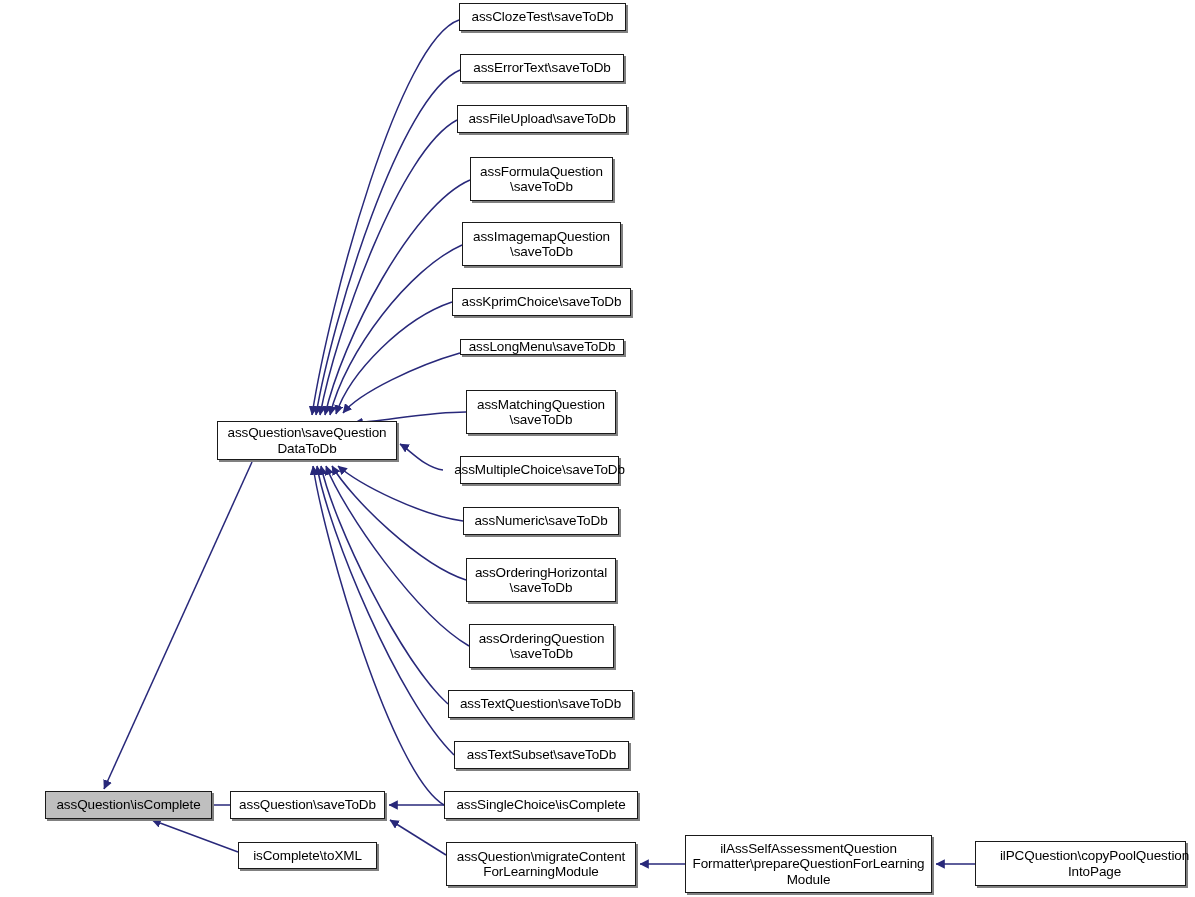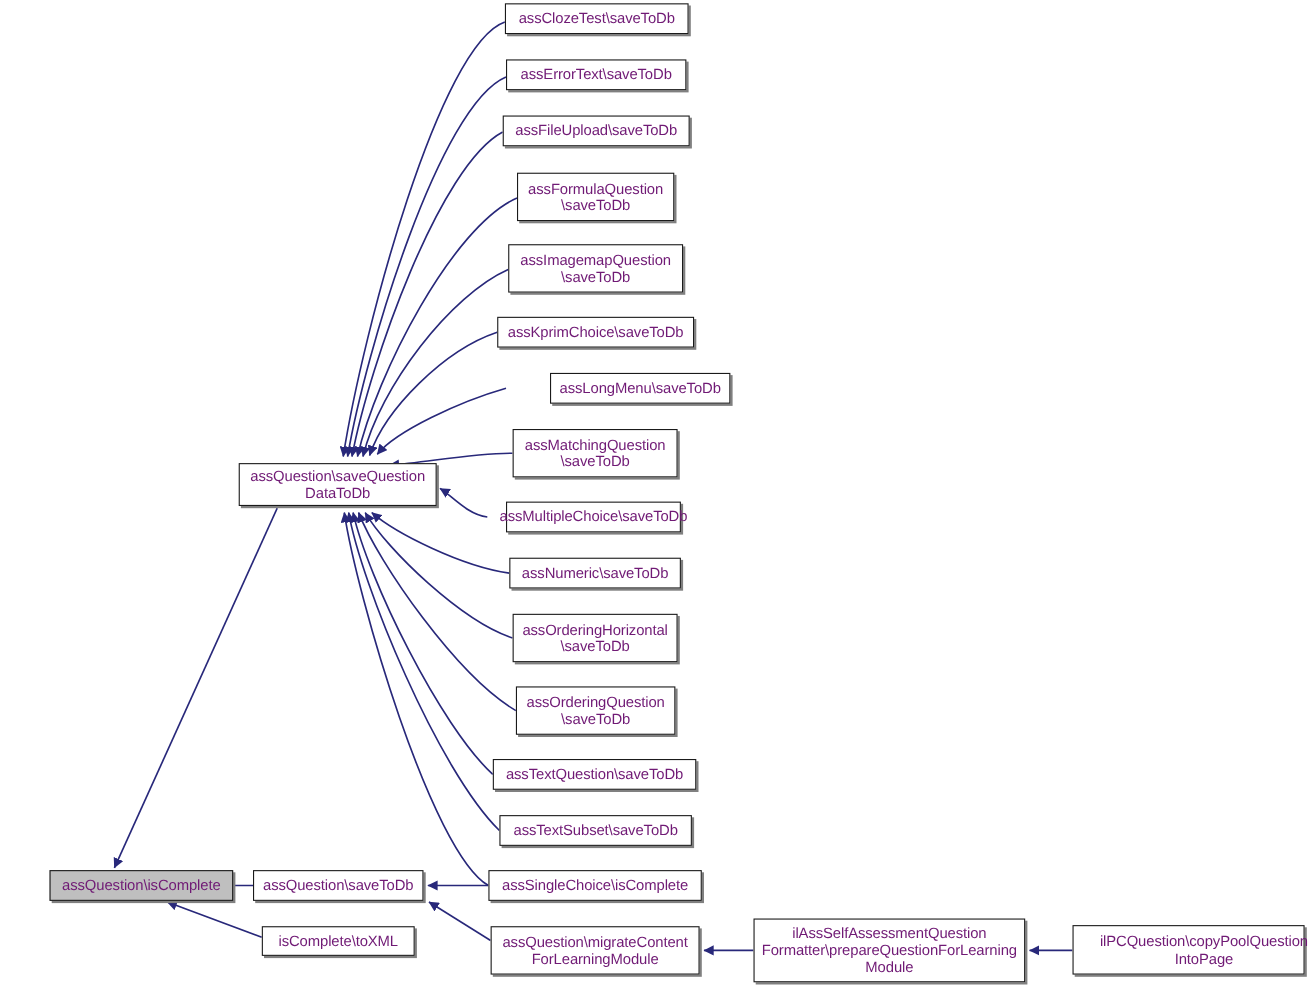--- a/index.html
+++ b/index.html
@@ -2,21 +2,21 @@
 <html><head>
 <meta charset="utf-8">
 <style>
   html,body{margin:0;padding:0;background:#ffffff;}
   body{width:1195px;height:897px;overflow:hidden;
        font-family:"Liberation Sans","DejaVu Sans",sans-serif;}
   #canvas{position:relative;width:1195px;height:897px;}
   svg#edges{position:absolute;left:0;top:0;width:1195px;height:897px;}
   .node{position:absolute;box-sizing:border-box;background:#ffffff;
         border:1px solid #1a1a1a;display:flex;align-items:center;
-        justify-content:center;text-align:center;color:#701a75;
+        justify-content:center;text-align:center;color:#000000;
         font-size:13.5px;line-height:15.5px;letter-spacing:-0.1px;
         white-space:pre-line;z-index:5;}
   .node.shadowed{box-shadow:2px 2px 0 0 #808080;}
   .node.current{background:#bfbfbf;margin-left:39px;}
 </style>
 </head>
 <body>
 
 <div id="canvas">
 
@@ -64,21 +64,21 @@
 
   <div id="nodes">
       <div class="node shadowed" style="left: 459px; top: 3px; width: 167px; height: 28px;">assClozeTest\saveToDb</div>
       <div class="node shadowed" style="left: 460px; top: 54px; width: 164px; height: 28px;">assErrorText\saveToDb</div>
       <div class="node shadowed" style="left: 457px; top: 105px; width: 170px; height: 28px;">assFileUpload\saveToDb</div>
       <div class="node shadowed" style="left: 470px; top: 157px; width: 143px; height: 44px;">assFormulaQuestion
 \saveToDb</div>
       <div class="node shadowed" style="left: 462px; top: 222px; width: 159px; height: 44px;">assImagemapQuestion
 \saveToDb</div>
       <div class="node shadowed" style="left: 452px; top: 288px; width: 179px; height: 28px;">assKprimChoice\saveToDb</div>
-      <div class="node shadowed" style="left: 460px; top: 339px; width: 164px; height: 28px; margin-left: 40px;">assLongMenu\saveToDb</div>
+      <div class="node shadowed" style="left: 460px; top: 339px; width: 164px; height: 16px;">assLongMenu\saveToDb</div>
       <div class="node shadowed" style="left: 466px; top: 390px; width: 150px; height: 44px;">assMatchingQuestion
 \saveToDb</div>
       <div class="node shadowed" style="left: 460px; top: 456px; width: 159px; height: 28px; text-align: right;">assMultipleChoice\saveToDb</div>
       <div class="node shadowed" style="left: 463px; top: 507px; width: 156px; height: 28px;">assNumeric\saveToDb</div>
       <div class="node shadowed" style="left: 466px; top: 558px; width: 150px; height: 44px;">assOrderingHorizontal
 \saveToDb</div>
       <div class="node shadowed" style="left: 469px; top: 624px; width: 145px; height: 44px;">assOrderingQuestion
 \saveToDb</div>
       <div class="node shadowed" style="left: 448px; top: 690px; width: 185px; height: 28px;">assTextQuestion\saveToDb</div>
       <div class="node shadowed" style="left: 454px; top: 741px; width: 175px; height: 28px;">assTextSubset\saveToDb</div>

